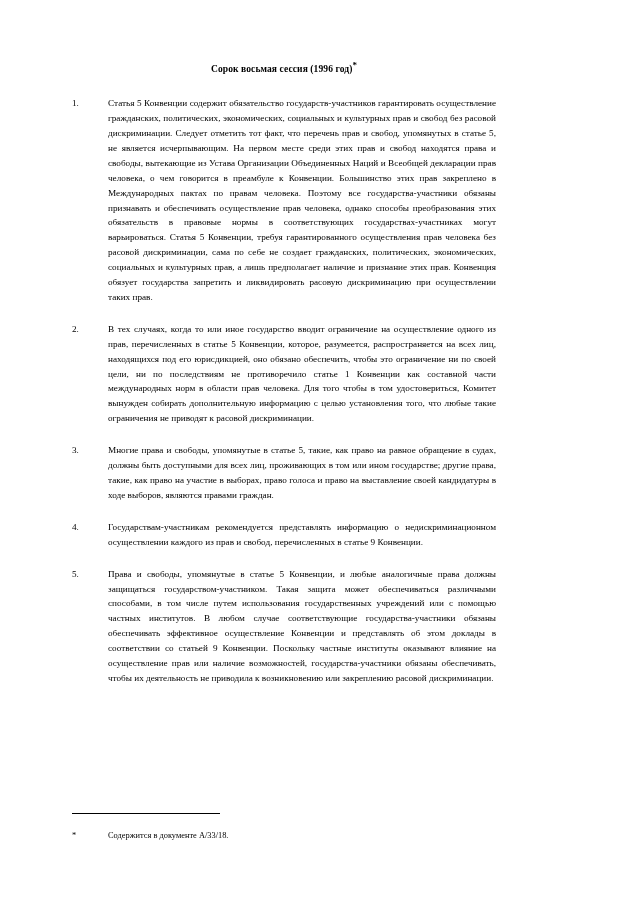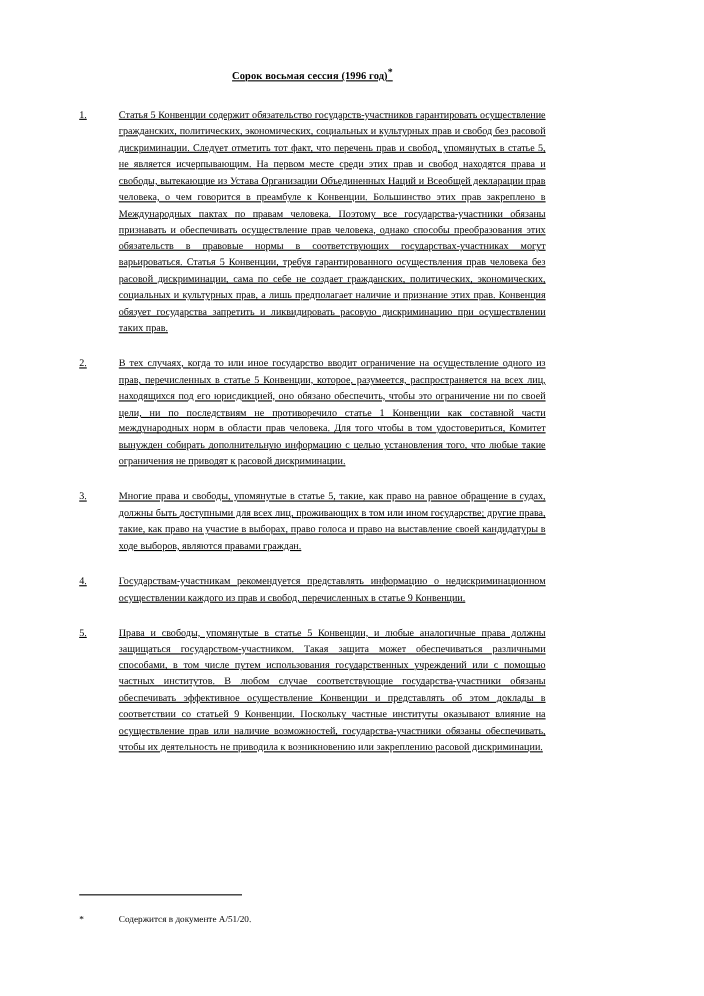--- a/index.html
+++ b/index.html
@@ -12,21 +12,20 @@
     height: 905px;
     font-family: "Liberation Serif", serif;
     color: #000000;
   }
   .page {
     position: relative;
     width: 568px;
     height: 905px;
     box-sizing: border-box;
     padding: 60px 72px 20px 72px;
-    text-decoration: underline;
   }
   .title-block {
     text-align: center;
   }
   .doc-title {
     font-size: 9.5px;
     font-weight: bold;
     letter-spacing: 0.1px;
     margin: 0 0 22px 0;
   }
@@ -118,16 +117,16 @@
 
   <div class="para">
     <div class="para-num">5.</div>
     <div class="para-text">Права и свободы, упомянутые в статье 5 Конвенции, и любые аналогичные права должны защищаться государством-участником. Такая защита может обеспечиваться различными способами, в том числе путем использования государственных учреждений или с помощью частных институтов. В любом случае соответствующие государства-участники обязаны обеспечивать эффективное осуществление Конвенции и представлять об этом доклады в соответствии со статьей 9 Конвенции. Поскольку частные институты оказывают влияние на осуществление прав или наличие возможностей, государства-участники обязаны обеспечивать, чтобы их деятельность не приводила к возникновению или закреплению расовой дискриминации.</div>
   </div>
 
   <hr class="footnote-rule">
 
   <div class="footnote">
     <div class="footnote-marker">*</div>
-    <div class="footnote-text">Содержится в документе A/51/20.</div>
+    <div class="footnote-text">Содержится в документе A/33/18.</div>
   </div>
 
 </div>
 
 </body></html>

